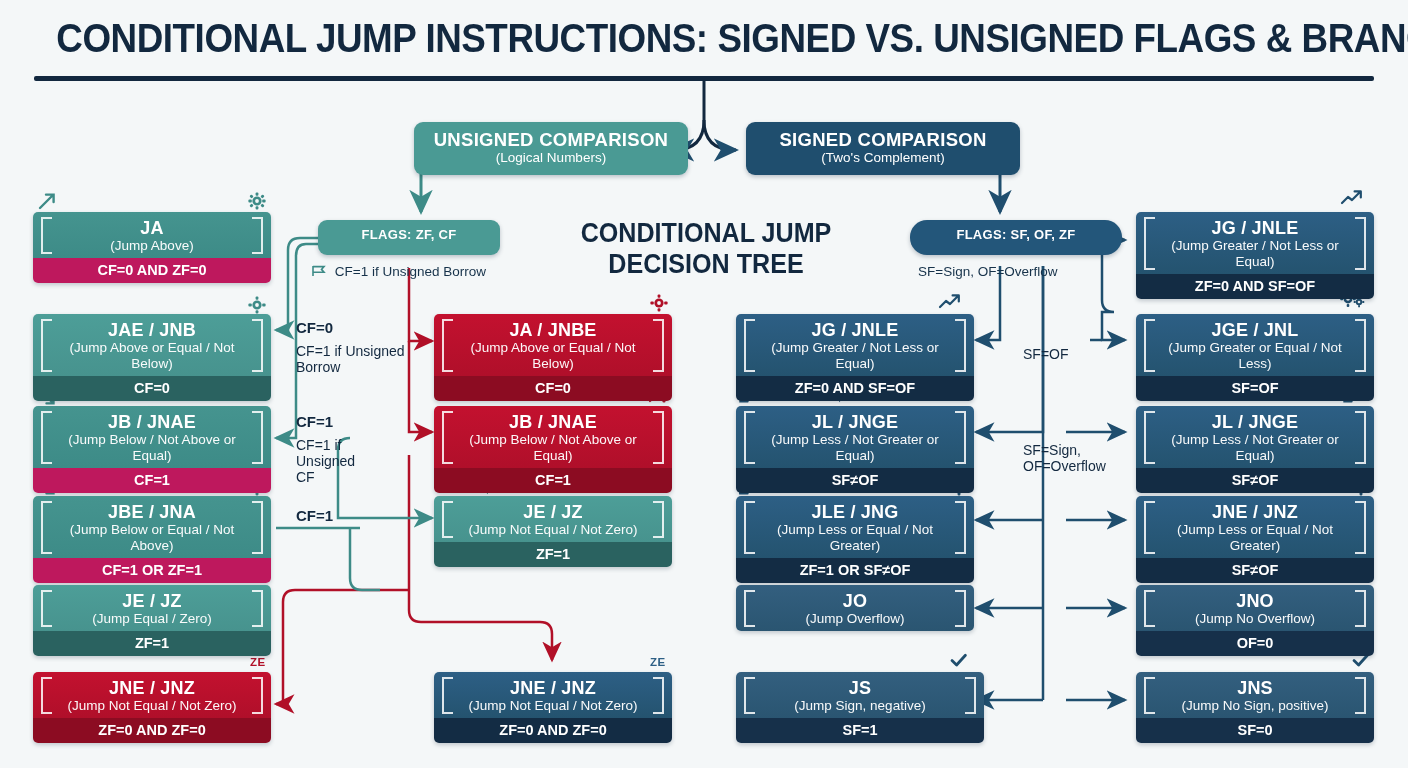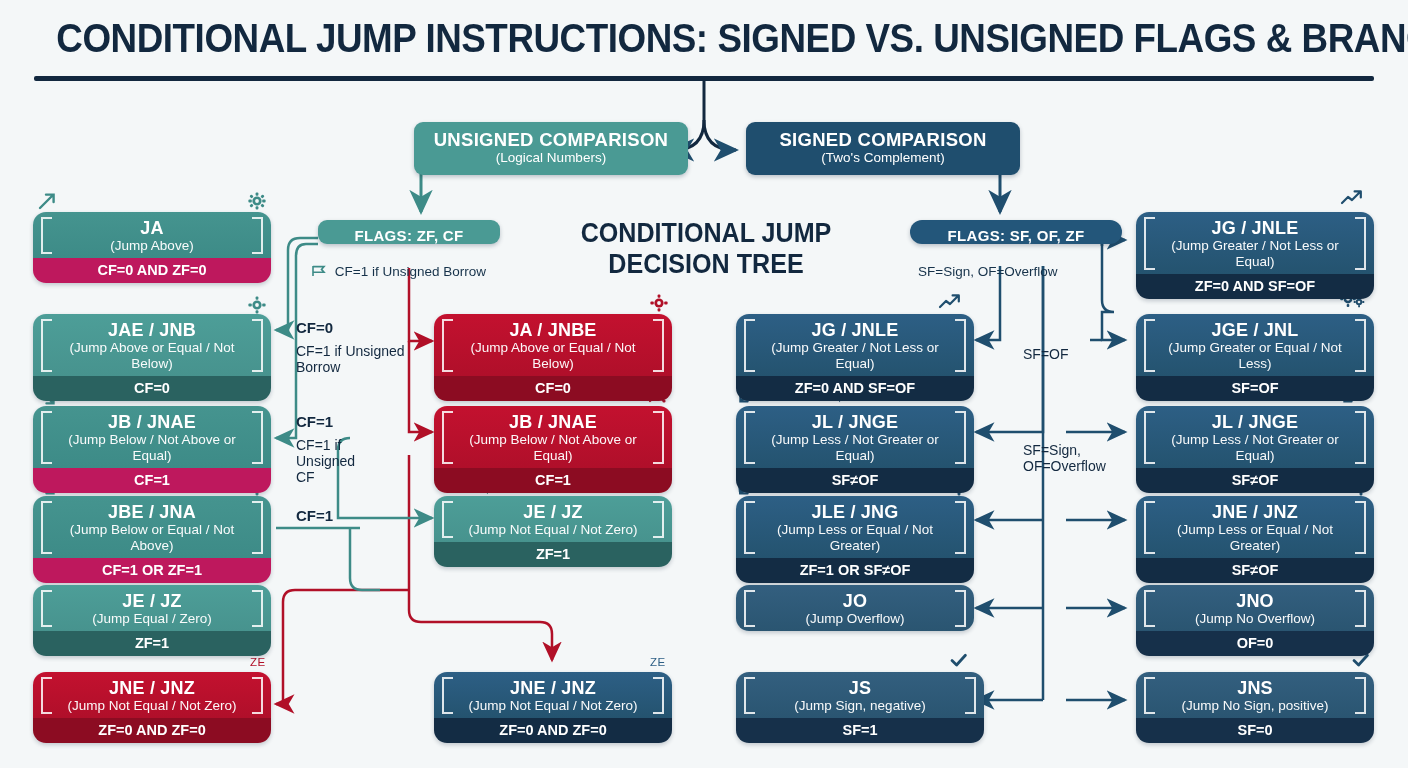--- a/index.html
+++ b/index.html
@@ -28,21 +28,21 @@
 
   
   .center-heading{
     position:absolute;left:566px;top:218px;width:280px;text-align:center;
     font-size:27px;line-height:31px;font-weight:700;color:#12283f;
     transform:scaleX(0.93);
   }
 
   
   .node{
-    position:absolute;border-radius:13px;overflow:hidden;
+    position:absolute;border-radius:5px;overflow:hidden;
     box-shadow:0 2px 4px rgba(16,36,58,.22);
     color:#fff;
   }
   .node .body{
     position:relative;
     padding:6px 24px 4px 24px;
     text-align:center;
   }
   .node .ttl{font-size:18px;font-weight:700;line-height:20px;letter-spacing:.2px;}
   .node .sub{font-size:13.5px;line-height:16px;font-weight:400;opacity:.97;}
@@ -78,40 +78,40 @@
     padding:7px 14px 9px 14px;
   }
   .pill .p1{font-size:18.5px;font-weight:700;line-height:21px;letter-spacing:.3px;}
   .pill .p2{font-size:13.5px;line-height:16px;font-weight:400;}
   .pill.tealp{background:#4a9a94;}
   .pill.navyp{background:#1f4e6e;}
 
   
   .flagpill{
     position:absolute;border-radius:9px;color:#fff;text-align:center;
-    font-size:15px;font-weight:700;letter-spacing:.3px;
-    padding:7px 16px 0 16px;
+    font-size:13px;font-weight:700;letter-spacing:.3px;
+    padding:7px 16px 13px 16px;
     box-shadow:0 2px 4px rgba(16,36,58,.25);
   }
   .flagpill.tealp{background:#4a9a94;}
   .flagpill.navyp{background:#23567a;}
 
   .flagnote{
     position:absolute;font-size:13.5px;color:#16324a;white-space:nowrap;
   }
 
   
   .elabel{position:absolute;font-size:14px;color:#12283f;line-height:16px;white-space:pre;}
   .elabel.b{font-weight:700;font-size:15px;}
 
   
   .marker{position:absolute;line-height:1;}
   .marker svg{display:block;}
 
-  .badge{position:absolute;font-size:11.5px;font-weight:400;letter-spacing:.5px;}
+  .badge{position:absolute;font-size:11.5px;font-weight:700;letter-spacing:.5px;}
 
   
   #edges{position:absolute;left:0;top:0;width:1408px;height:768px;pointer-events:none;}
 </style>
 </head>
 <body>
 
 <div id="stage">
 
   <div class="title">CONDITIONAL JUMP INSTRUCTIONS: SIGNED VS. UNSIGNED FLAGS &amp; BRANCHES</div>

